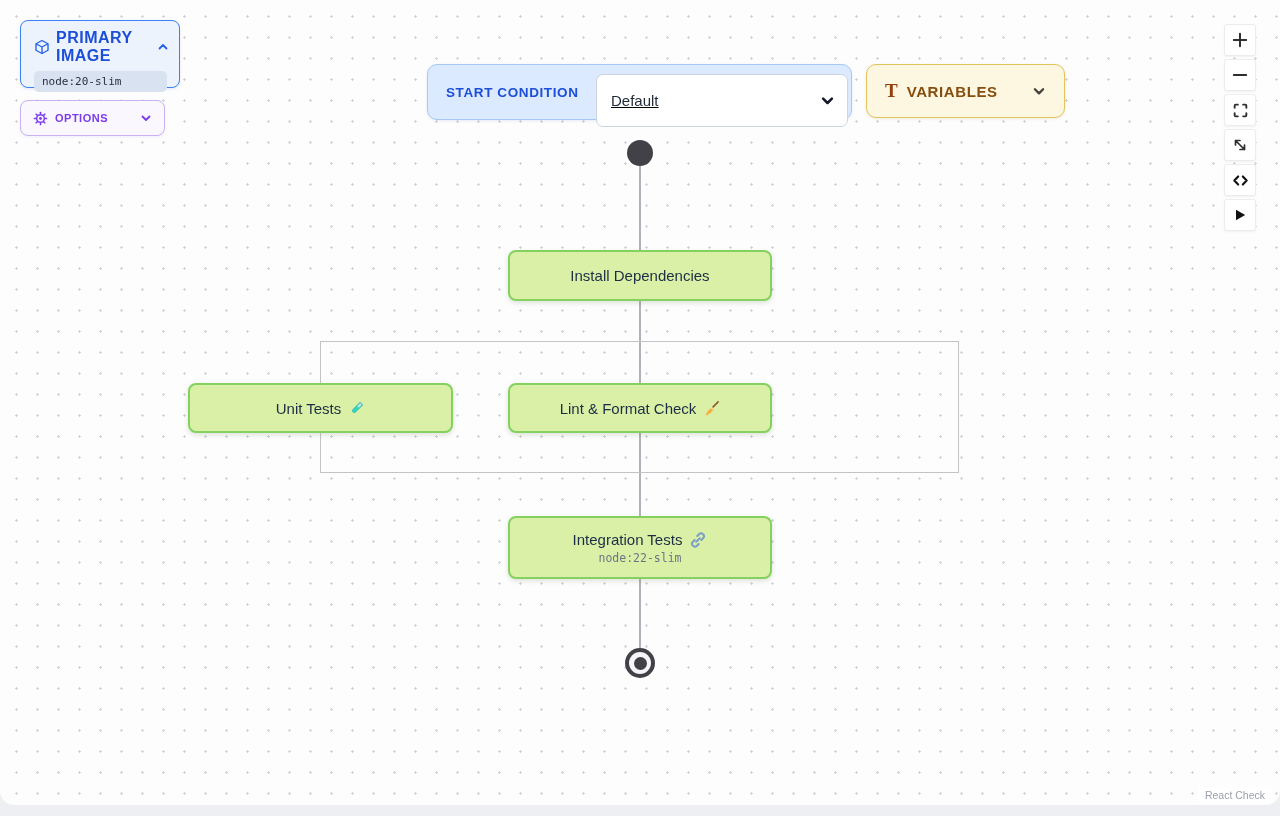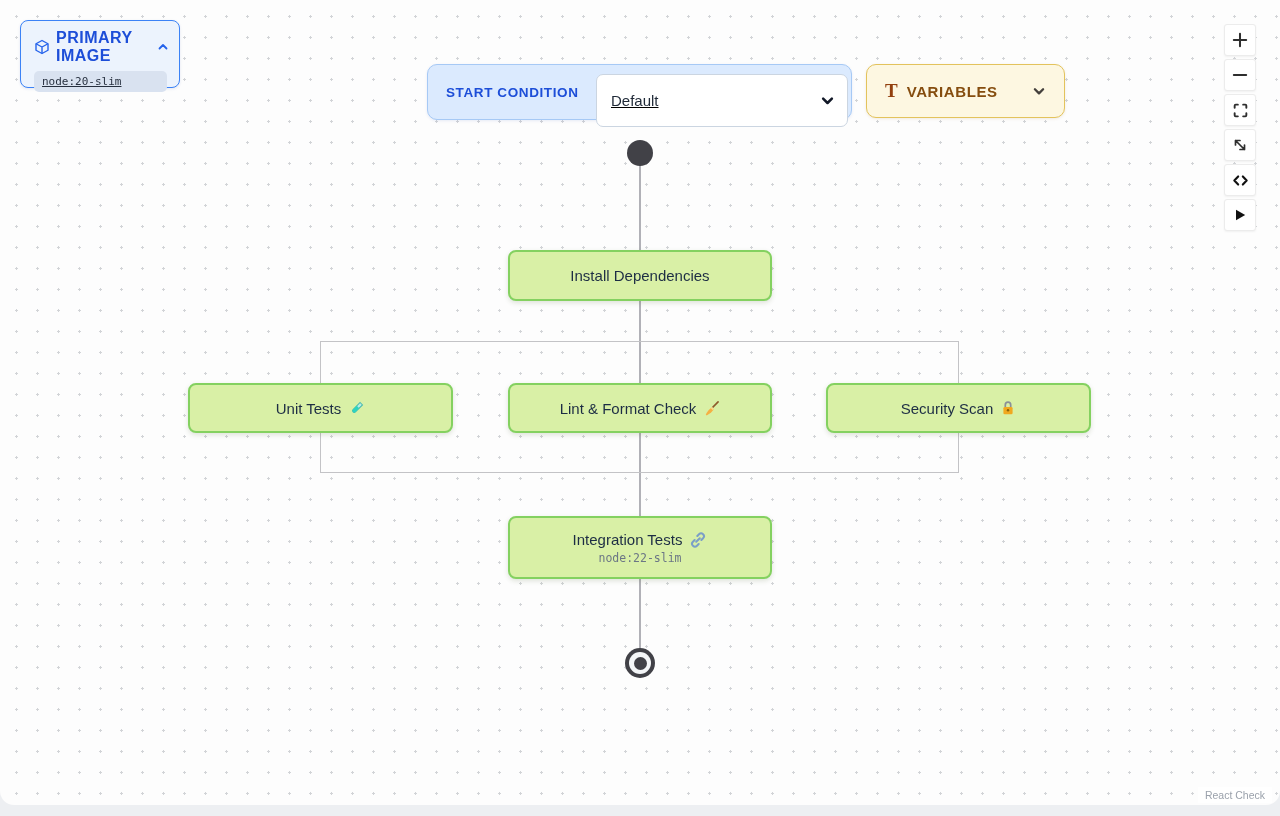--- a/index.html
+++ b/index.html
@@ -16,21 +16,21 @@
   .panel-primary {
     position:absolute; left:20px; top:20px; width:160px; height:68px;
     background:#ecf3fd; border:1.5px solid #3b82f6; border-radius:8px;
     box-shadow:0 1px 3px rgba(30,64,175,.12);
   }
   .panel-primary .hdr { display:flex; align-items:center; gap:6px; padding:8px 10px 4px 13px; cursor:pointer; }
   .panel-primary .hdr .lbl { font-size:16px; font-weight:bold; letter-spacing:.5px; color:#1d4ed8; flex:1; }
   .chip {
     margin:2px 12px 0 13px; background:#d9e2f0; border-radius:5px;
     font-family:"DejaVu Sans Mono", monospace; font-size:11px; color:#27303f;
-    padding:4px 8px; white-space:nowrap; overflow:hidden;text-decoration:underline;
+    padding:4px 8px; white-space:nowrap; overflow:hidden;
   }
   .panel-options {
     position:absolute; left:20px; top:100px; width:145px; height:36px;
     background:#faf8fe; border:1.5px solid #c8b2ef; border-radius:8px;
     display:flex; align-items:center; gap:7px; padding:0 12px; cursor:pointer;
     box-shadow:0 1px 3px rgba(109,40,217,.08);
   }
   .panel-options .lbl { font-size:11px; font-weight:bold; letter-spacing:.5px; color:#7c3aed; flex:1; }
   
   .start-cond {
@@ -133,32 +133,20 @@
       <span>
         <svg width="17" height="17" viewBox="0 0 16 16">
           <path d="M9.3 6.7 14.2 1.8" stroke="#8d5a2b" stroke-width="1.5" stroke-linecap="round"></path>
           <path d="M2.6 13.6c1.6-3 3.6-5.2 5.6-6.6l1.9 1.9c-1.4 2-3.6 4-6.6 5.6z" fill="#f5b043"></path>
           <path d="M8.6 6.6 10.4 8.4 9.2 9.6 7.4 7.8z" fill="#fcd98a"></path>
         </svg>
       </span>
     </div>
   </div>
 
-  <div class="node n-security">
-    <div class="row">
-      <span class="lbl">Security Scan</span>
-      <span>
-        <svg width="16" height="16" viewBox="0 0 16 16">
-          <path d="M5.3 7.2V4.9a2.7 2.7 0 0 1 5.4 0v2.3" fill="none" stroke="#8a8f98" stroke-width="1.7"></path>
-          <rect x="3.4" y="6.9" width="9.2" height="7.4" rx="1.3" fill="#f0a820"></rect>
-          <circle cx="8" cy="10.3" r="1.2" fill="#8a6206"></circle>
-        </svg>
-      </span>
-    </div>
-  </div>
 
   <div class="node n-integration">
     <div class="row">
       <span class="lbl">Integration Tests</span>
       <span>
         <svg width="18" height="18" viewBox="0 0 16 16" fill="none" stroke="#7b9fc7" stroke-width="1.8" stroke-linecap="round">
           <path d="M6.4 9.6 9.6 6.4"></path>
           <path d="M7.4 4.4 8.9 2.9a2.5 2.5 0 0 1 3.6 3.6L11 8"></path>
           <path d="M8.6 11.6 7.1 13.1a2.5 2.5 0 0 1-3.6-3.6L5 8"></path>
         </svg>
@@ -184,20 +172,44 @@
       <span class="lbl">PRIMARY IMAGE</span>
       <span style="color:#2563eb">
         <svg width="12" height="12" viewBox="0 0 12 12" fill="none" stroke="currentColor" stroke-width="1.8" stroke-linecap="round" stroke-linejoin="round">
             <path d="M2.5 7.5 6 4l3.5 3.5"></path>
           </svg>
       </span>
     </div>
     <div class="chip">node:20-slim</div>
   </div>
 
+  <div class="panel-options">
+    <span>
+      <svg width="15" height="15" viewBox="0 0 16 16">
+        <g fill="#7c3aed">
+          <rect x="7.2" y="0.8" width="1.6" height="3" rx="0.6"></rect>
+          <rect x="7.2" y="0.8" width="1.6" height="3" rx="0.6" transform="rotate(45 8 8)"></rect>
+          <rect x="7.2" y="0.8" width="1.6" height="3" rx="0.6" transform="rotate(90 8 8)"></rect>
+          <rect x="7.2" y="0.8" width="1.6" height="3" rx="0.6" transform="rotate(135 8 8)"></rect>
+          <rect x="7.2" y="0.8" width="1.6" height="3" rx="0.6" transform="rotate(180 8 8)"></rect>
+          <rect x="7.2" y="0.8" width="1.6" height="3" rx="0.6" transform="rotate(225 8 8)"></rect>
+          <rect x="7.2" y="0.8" width="1.6" height="3" rx="0.6" transform="rotate(270 8 8)"></rect>
+          <rect x="7.2" y="0.8" width="1.6" height="3" rx="0.6" transform="rotate(315 8 8)"></rect>
+        </g>
+        <circle cx="8" cy="8" r="4.1" fill="none" stroke="#7c3aed" stroke-width="1.6"></circle>
+        <circle cx="8" cy="8" r="1.5" fill="#7c3aed"></circle>
+      </svg>
+    </span>
+    <span class="lbl">OPTIONS</span>
+    <span style="color:#7c3aed">
+      <svg width="12" height="12" viewBox="0 0 12 12" fill="none" stroke="currentColor" stroke-width="1.8" stroke-linecap="round" stroke-linejoin="round">
+          <path d="M2.5 4.5 6 8l3.5-3.5"></path>
+        </svg>
+    </span>
+  </div>
 
   <div class="start-cond">
     <span class="lbl">START CONDITION</span>
     <div class="select">
       <span class="val">Default</span>
       <span style="color:#111827">
         <svg width="15" height="15" viewBox="0 0 12 12" fill="none" stroke="currentColor" stroke-width="2" stroke-linecap="round" stroke-linejoin="round">
             <path d="M2.5 4.5 6 8l3.5-3.5"></path>
           </svg>
       </span>

